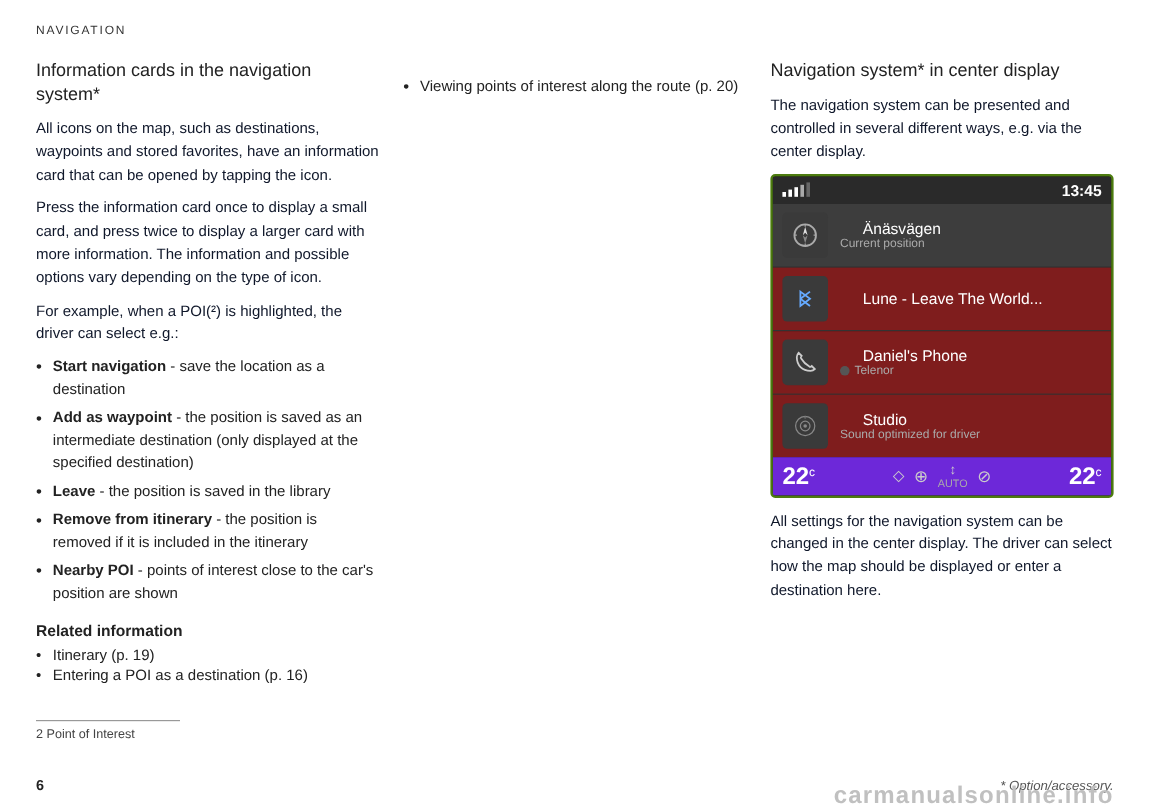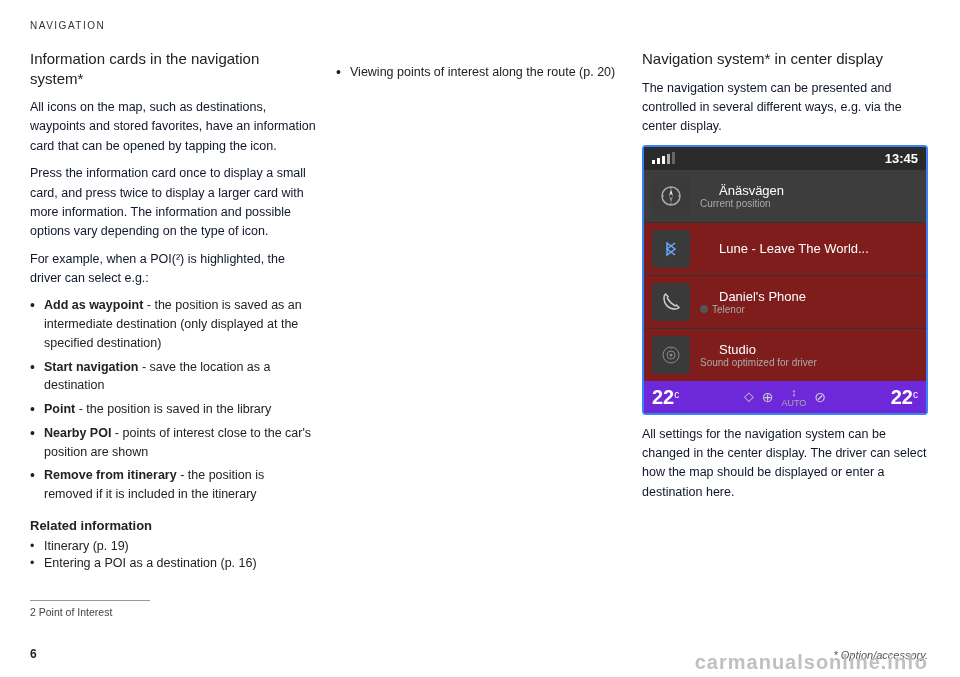--- a/index.html
+++ b/index.html
@@ -113,21 +113,21 @@
       position: absolute;
       bottom: 16px;
       right: 30px;
       font-size: 11px;
       color: #555;
       font-style: italic;
     }
 
     
     .center-display {
-      border: 2px solid #3b82f6;
+      border: 2px solid #4d7c0f;
       border-radius: 4px;
       background: #1a1a1a;
       overflow: hidden;
       margin-top: 8px;
       margin-bottom: 10px;
     }
     .display-header {
       background: #2a2a2a;
       display: flex;
       align-items: center;
@@ -273,33 +273,33 @@
 
     <div class="col-left">
       <h2 class="section-title">Information cards in the navigation system*</h2>
 
       <p class="body-text">All icons on the map, such as destinations, waypoints and stored favorites, have an information card that can be opened by tapping the icon.</p>
       <p class="body-text">Press the information card once to display a small card, and press twice to display a larger card with more information. The information and possible options vary depending on the type of icon.</p>
       <p class="body-text">For example, when a POI(²) is highlighted, the driver can select e.g.:</p>
 
       <ul class="bullet-list">
         <li>
+          <span class="bold-term">Start navigation</span><span> - save the location as a destination</span>
+        </li>
+        <li>
           <span class="bold-term">Add as waypoint</span><span> - the position is saved as an intermediate destination (only displayed at the specified destination)</span>
         </li>
         <li>
-          <span class="bold-term">Start navigation</span><span> - save the location as a destination</span>
+          <span class="bold-term">Leave</span><span> - the position is saved in the library</span>
         </li>
         <li>
-          <span class="bold-term">Point</span><span> - the position is saved in the library</span>
+          <span class="bold-term">Remove from itinerary</span><span> - the position is removed if it is included in the itinerary</span>
         </li>
         <li>
           <span class="bold-term">Nearby POI</span><span> - points of interest close to the car's position are shown</span>
-        </li>
-        <li>
-          <span class="bold-term">Remove from itinerary</span><span> - the position is removed if it is included in the itinerary</span>
         </li>
       </ul>
 
       <div class="related-info-title">Related information</div>
       <ul class="related-list">
         <li>Itinerary (p. 19)</li>
         <li>Entering a POI as a destination (p. 16)</li>
       </ul>
 
       <div class="footnote-line"></div>

